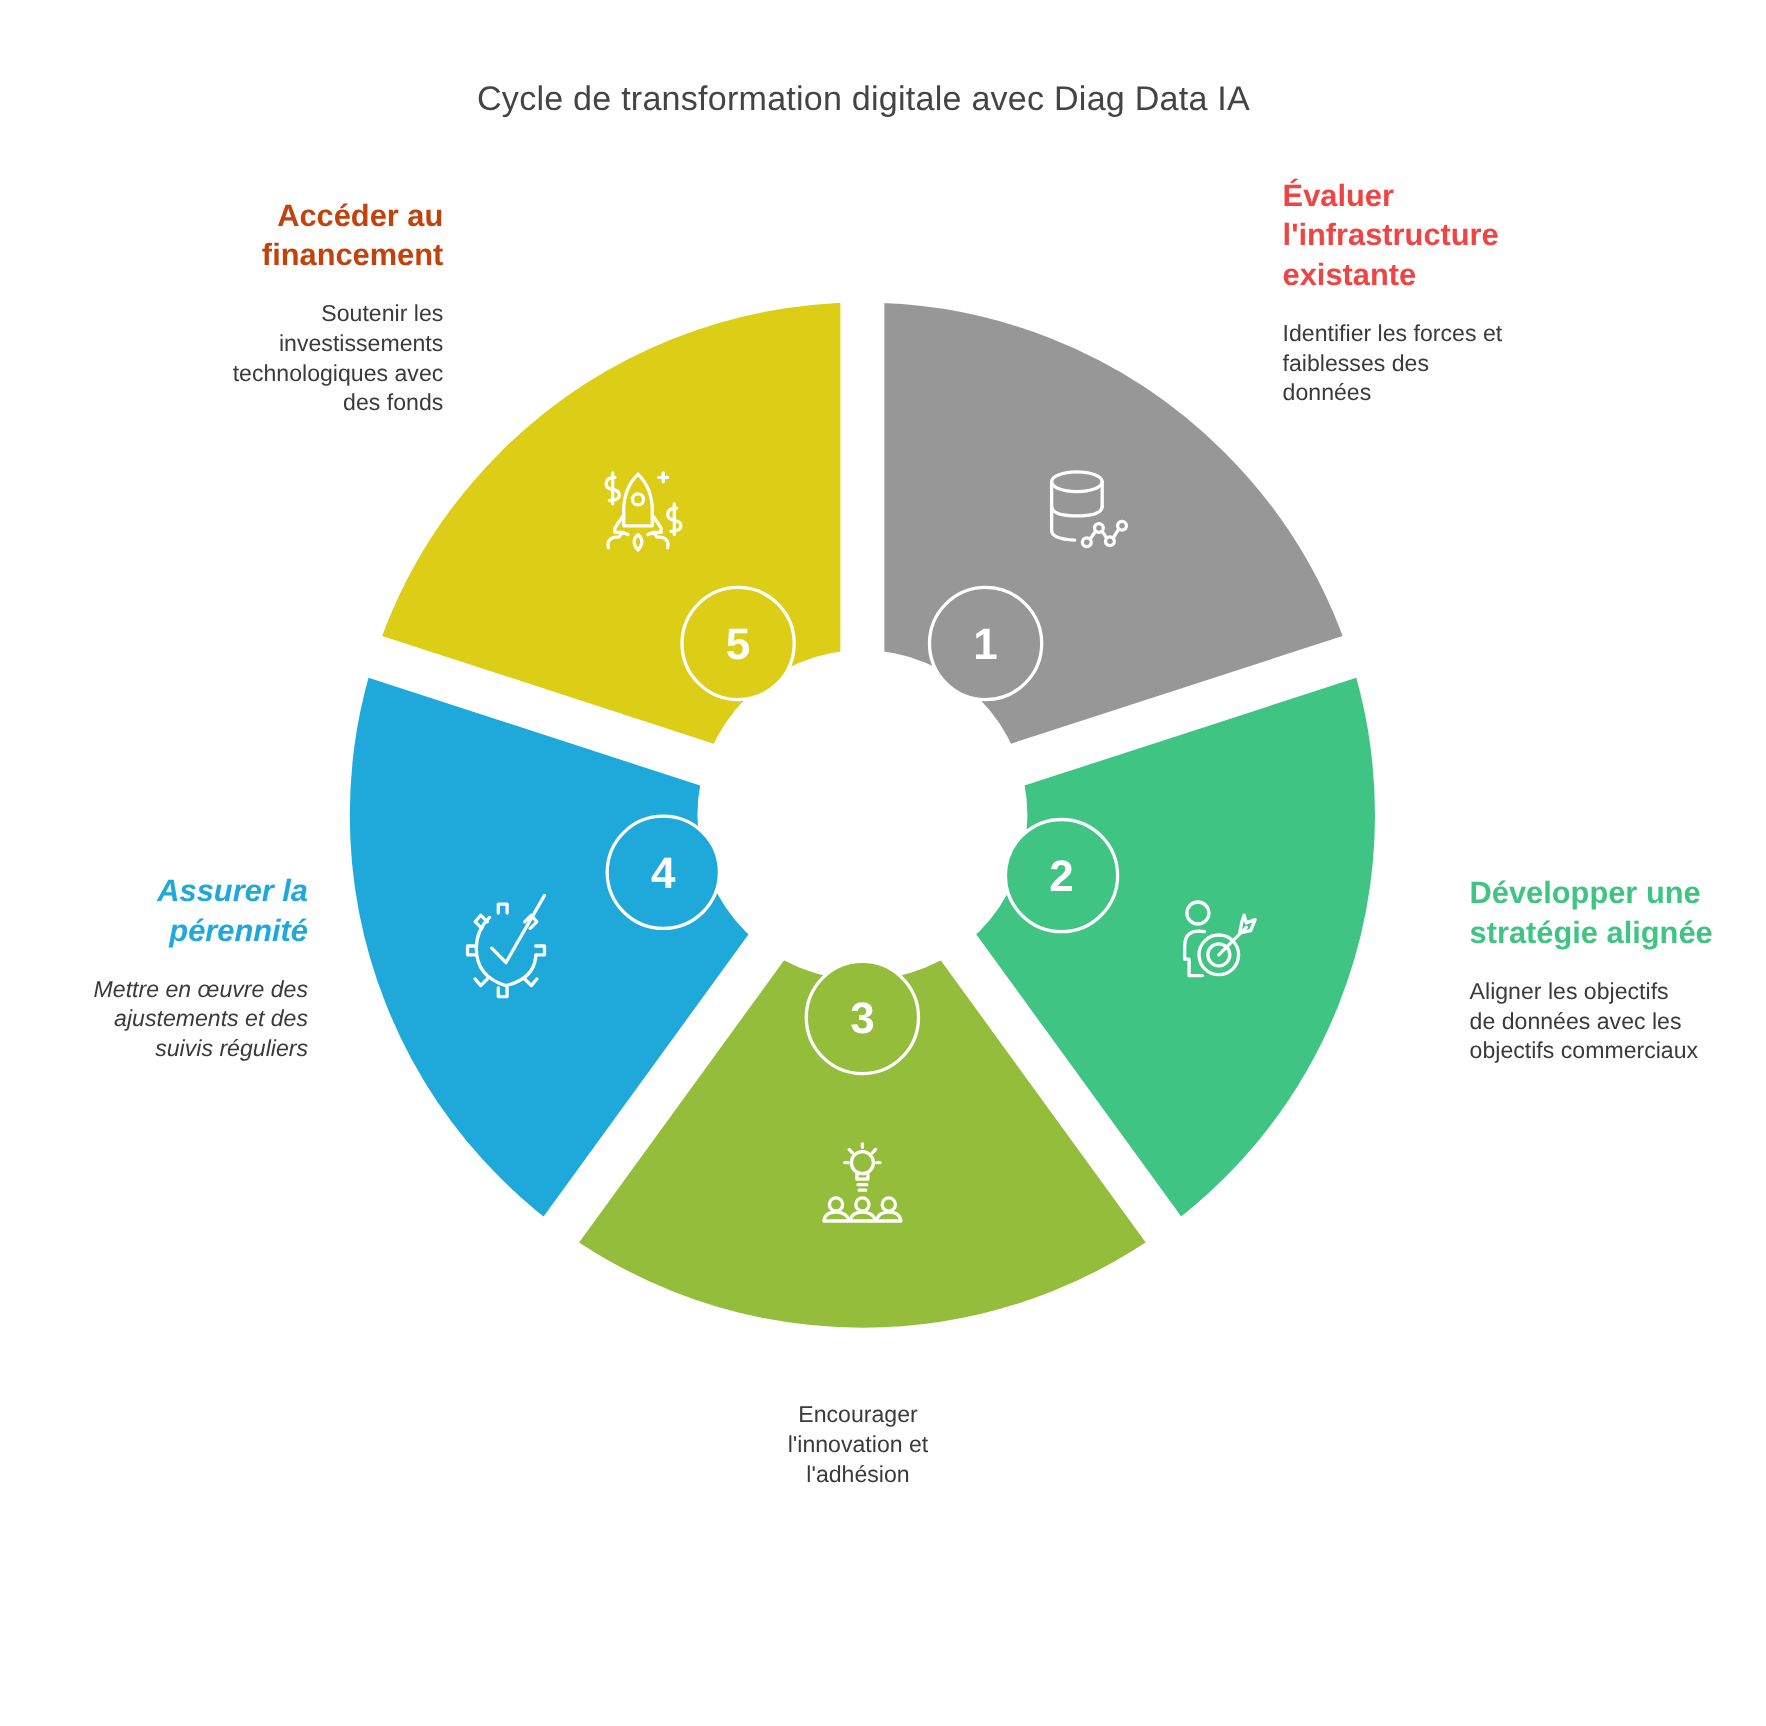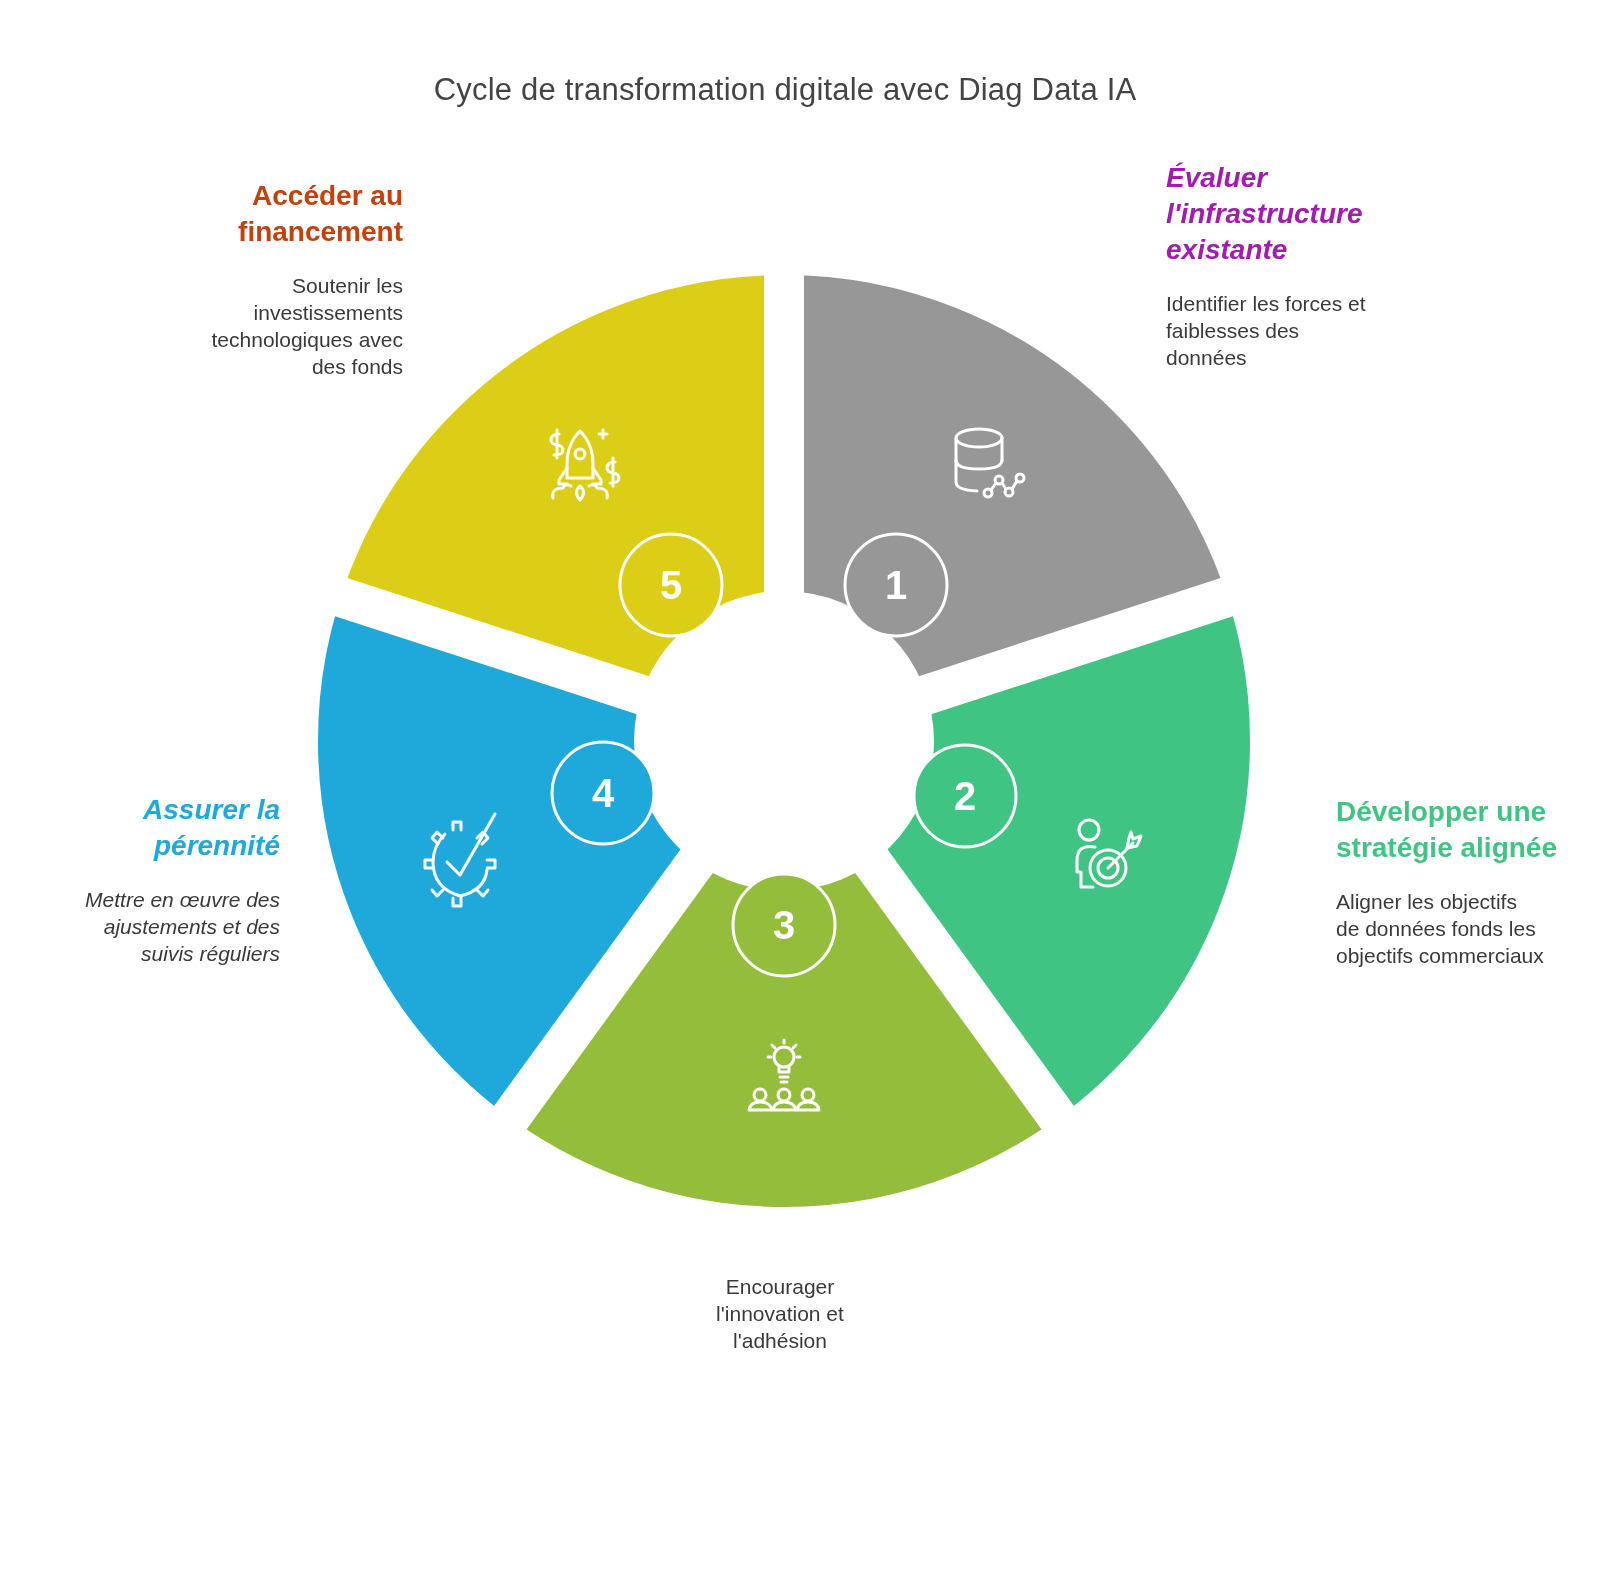--- a/index.html
+++ b/index.html
@@ -104,31 +104,31 @@
       <circle cx="36" cy="55" r="6"></circle>
       <circle cx="60" cy="55" r="6"></circle>
       <path d="M1 70 Q2 62 12 62 Q22 62 24 70 Z"></path>
       <path d="M25 70 Q26 62 36 62 Q46 62 48 70 Z"></path>
       <path d="M49 70 Q50 62 60 62 Q70 62 71 70 Z"></path>
     </g>
   </g>
 </svg>
 
 <div class="label right" style="left:1166px; top:160px; width:260px;">
-  <div class="head" style="color:#a21caf;font-style:italic;">
+  <div class="head" style="color:#ef4444;">
     <span>Évaluer</span><br>
     <span>l'infrastructure</span><br>
     <span>existante</span>
   </div>
   <div class="desc" style="width:200px;">Identifier les forces et faiblesses des données</div>
 </div>
 
 <div class="label right" style="left:1336px; top:794px; width:230px;">
   <div class="head" style="color:#3fc484; width:225px;">Développer une stratégie alignée</div>
-  <div class="desc" style="width:210px;">Aligner les objectifs de données fonds les objectifs commerciaux</div>
+  <div class="desc" style="width:210px;">Aligner les objectifs de données avec les objectifs commerciaux</div>
 </div>
 
 <div class="label center" style="left:680px; top:1251px; width:200px;">
   <div class="desc" style="width:150px; margin-left:25px;">Encourager l'innovation et l'adhésion</div>
 </div>
 
 <div class="label left" style="left:60px; top:792px; width:220px;font-style:italic;">
   <div class="head" style="color:#1ea9da; width:150px; margin-left:70px;">Assurer la pérennité</div>
   <div class="desc">Mettre en œuvre des ajustements et des suivis réguliers</div>
 </div>

